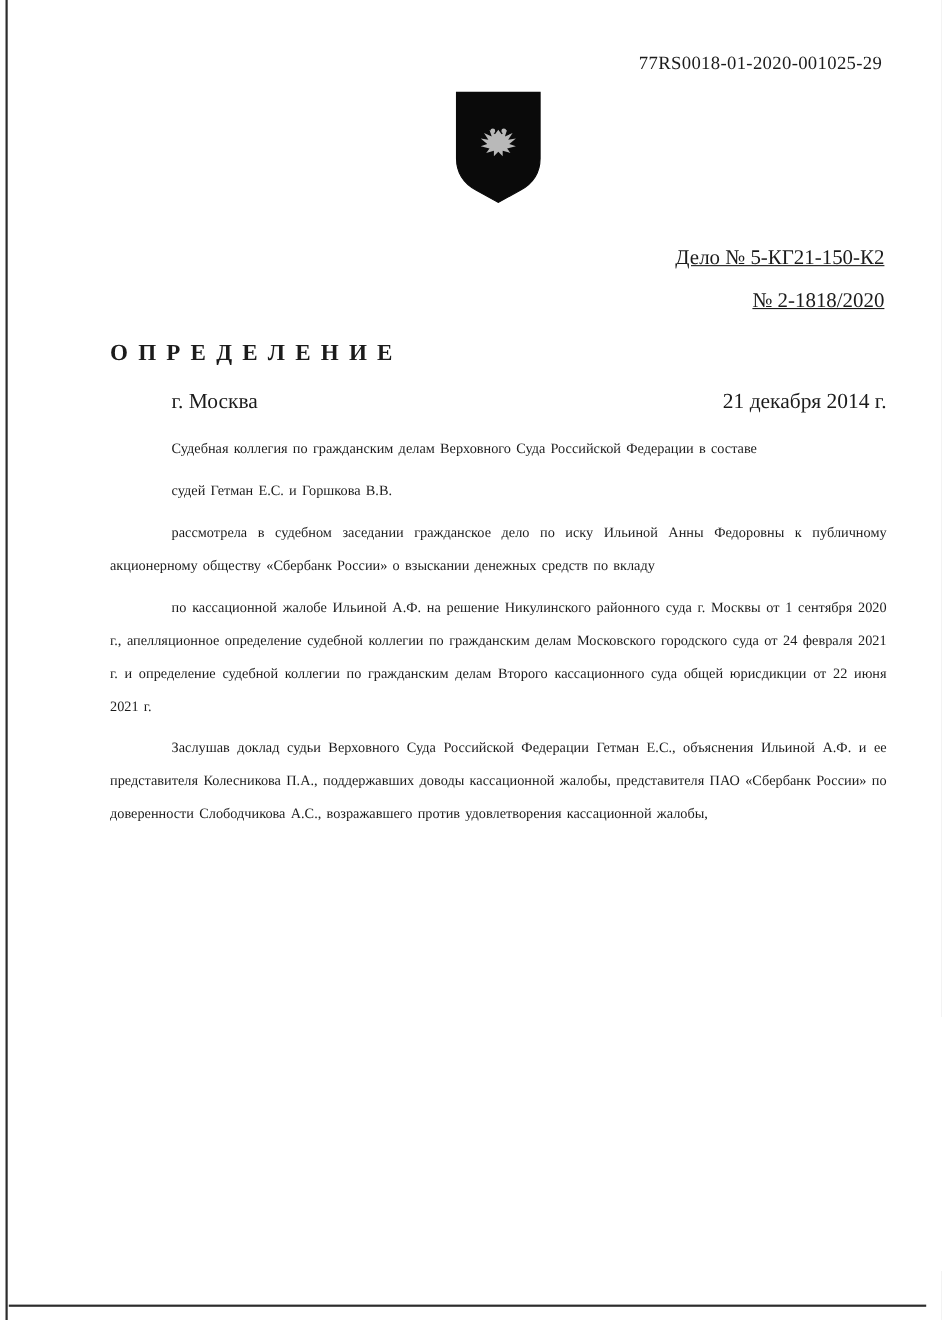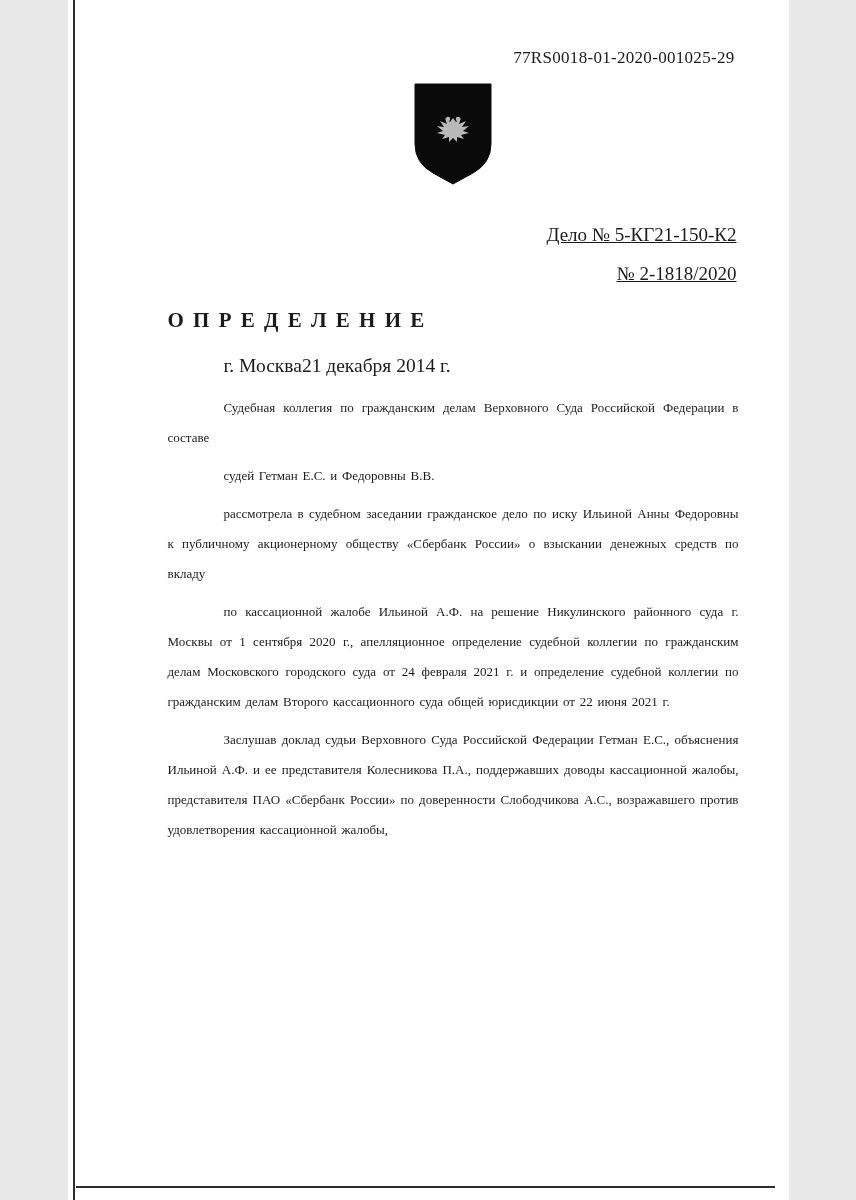--- a/index.html
+++ b/index.html
@@ -2,21 +2,21 @@
 <html><head>
 <meta charset="utf-8">
 <style>
   html, body {
     margin: 0;
     padding: 0;
     background: #e8e8e8;
   }
   .page {
     position: relative;
-    width: 721px;
+    width: 856px;
     height: 1200px;
     margin: 0 auto;
     background: #ffffff;
     color: #1b1b1b;
     font-family: "Liberation Serif", "DejaVu Serif", serif;
     overflow: hidden;
     box-sizing: border-box;
     padding: 48px 50px 0 100px;
   }
   
@@ -65,20 +65,21 @@
   .doc-type {
     margin-top: 14px;
     text-align: left;
     font-size: 21px;
     font-weight: bold;
     letter-spacing: 2px;
   }
   .city-date {
     margin-top: 22px;
     display: flex;
+    justify-content: space-between;
     font-size: 19.5px;
     padding-left: 56px;
   }
   .doc-body {
     margin-top: 16px;
     font-size: 13px;
     line-height: 30px;
   }
   .doc-body p {
     margin: 0 0 8px 0;
@@ -116,19 +117,19 @@
 
   <div class="doc-type">О П Р Е Д Е Л Е Н И Е</div>
 
   <div class="city-date">
     <span>г. Москва</span>
     <span>21 декабря 2014 г.</span>
   </div>
 
   <div class="doc-body">
     <p>Судебная коллегия по гражданским делам Верховного Суда Российской Федерации в составе</p>
-    <p>судей Гетман Е.С. и Федоровны В.В.</p>
+    <p>судей Гетман Е.С. и Горшкова В.В.</p>
     <p>рассмотрела в судебном заседании гражданское дело по иску Ильиной Анны Федоровны к публичному акционерному обществу «Сбербанк России» о взыскании денежных средств по вкладу</p>
     <p>по кассационной жалобе Ильиной А.Ф. на решение Никулинского районного суда г. Москвы от 1 сентября 2020 г., апелляционное определение судебной коллегии по гражданским делам Московского городского суда от 24 февраля 2021 г. и определение судебной коллегии по гражданским делам Второго кассационного суда общей юрисдикции от 22 июня 2021 г.</p>
     <p>Заслушав доклад судьи Верховного Суда Российской Федерации Гетман Е.С., объяснения Ильиной А.Ф. и ее представителя Колесникова П.А., поддержавших доводы кассационной жалобы, представителя ПАО «Сбербанк России» по доверенности Слободчикова А.С., возражавшего против удовлетворения кассационной жалобы,</p>
   </div>
 
 </div>
 
 </body></html>

